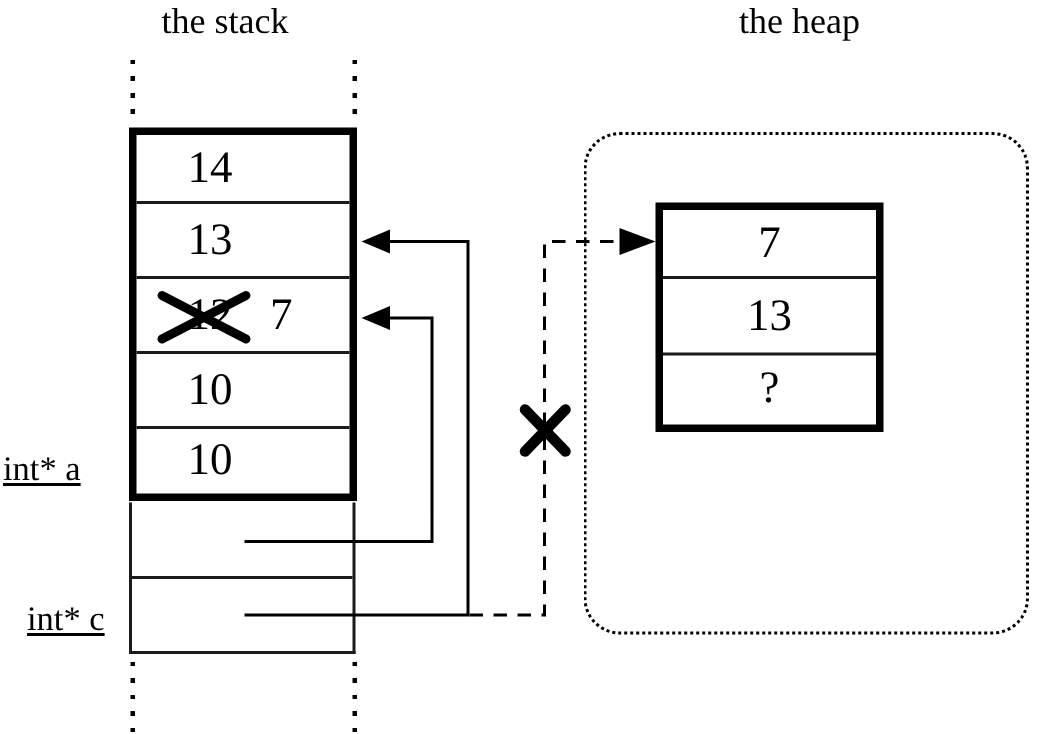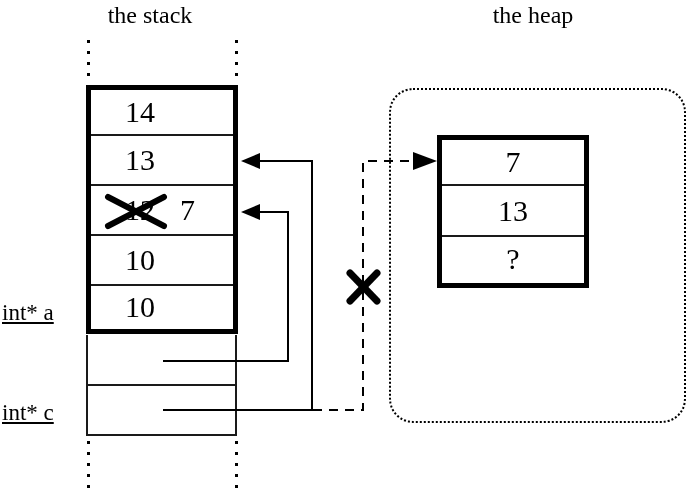--- a/index.html
+++ b/index.html
@@ -79,21 +79,21 @@
   .var-label {
     position: absolute;
     left: 2px;
     font-size: 23px;
     line-height: 26px;
     white-space: nowrap;
     text-decoration: underline;
   }
   .lbl-a { top: 300px; }
   .lbl-b { top: 351px; }
-  .lbl-c { top: 400px; }
+  .lbl-c { top: 400px; margin-left: 16px; }
 
   
   .heap-region {
     position: absolute;
     left: 389px; top: 88px;
     width: 297px; height: 335px;
     border: 2.5px dotted #000;
     border-radius: 24px;
     background: #fff;
   }

